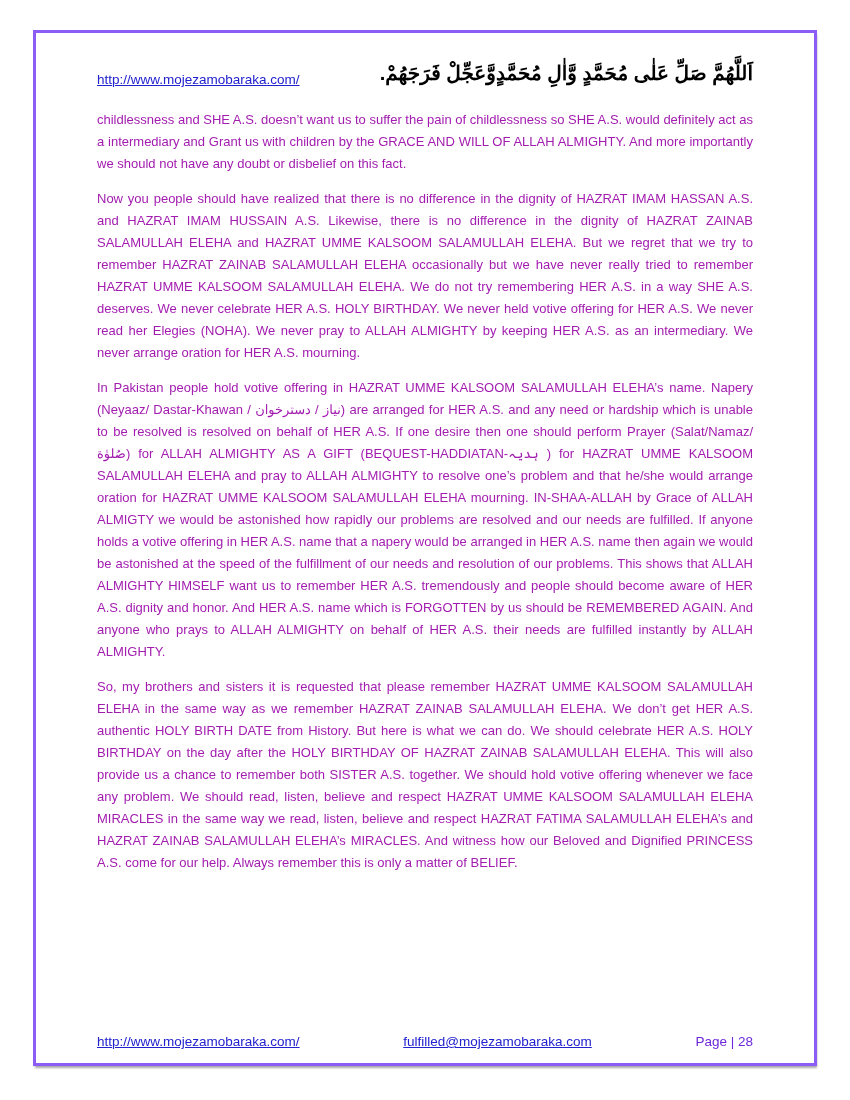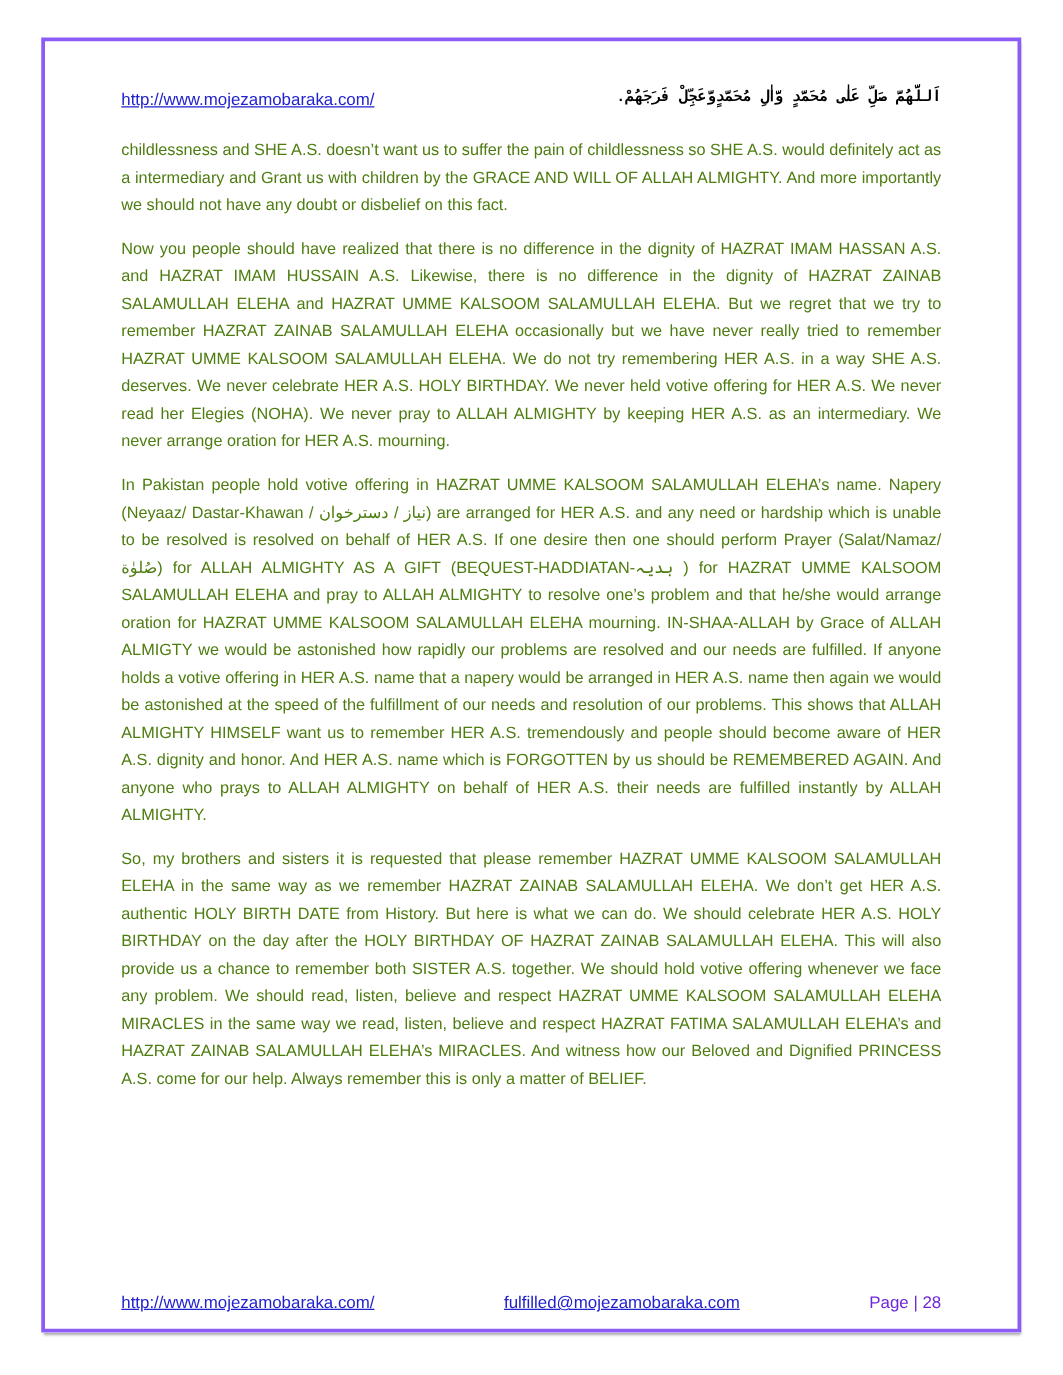--- a/index.html
+++ b/index.html
@@ -38,36 +38,36 @@
     min-height: 34px;
   }
   a.doc-link {
     color: #2121ce;
     text-decoration: underline;
     font-size: 13.5px;
     cursor: pointer;
   }
   .arabic-invocation {
     direction: rtl;
-    font-family: Liberation Mono, monospace;
-    font-size: 12px;
+    font-family: Liberation Sans, sans-serif;
+    font-size: 20px;
     font-weight: 700;
     color: #000000;
     line-height: 1.4;
   }
   .body-text {
     margin-top: 22px;
   }
   .body-text p {
     margin: 0 0 13px 0;
     font-size: 13px;
     line-height: 22px;
     text-align: justify;
     text-align-last: left;
-    color: #4d7c0f;
+    color: #a21caf;
   }
   .closing-statement {
     margin: 32px 0 0 0;
     font-size: 15.5px;
     font-weight: 700;
     line-height: 25px;
     color: #000000;
   }
   .footer-row {
     position: absolute;

